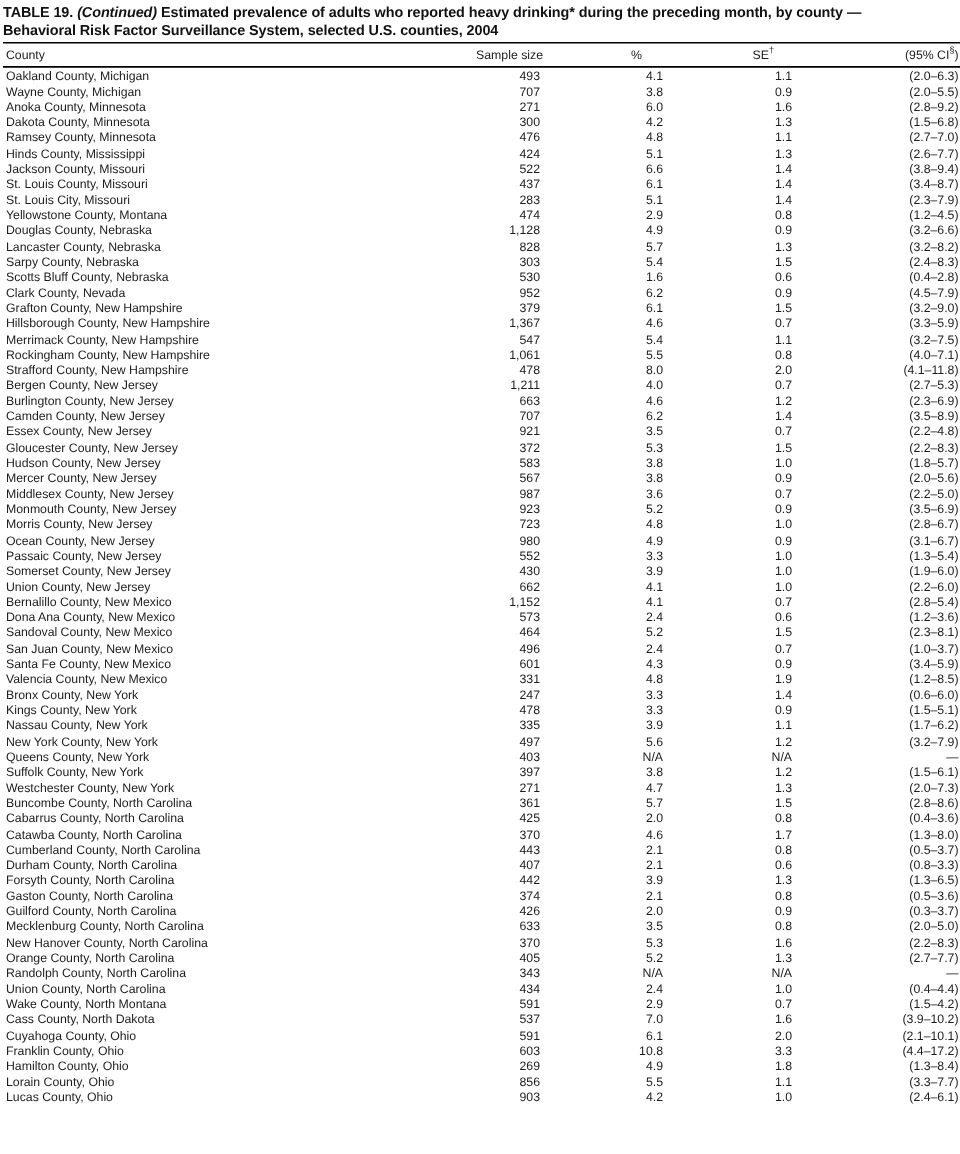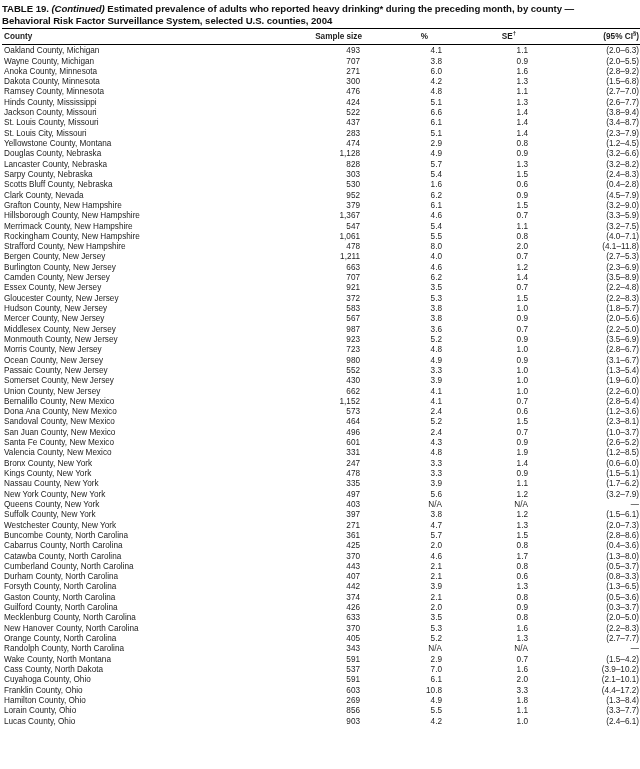--- a/index.html
+++ b/index.html
@@ -23,21 +23,21 @@
   table {
     width: 638px;
     border-collapse: collapse;
     table-layout: fixed;
     margin-top: 2px;
   }
   thead th {
     border-top: 1.4px solid #000;
     border-bottom: 1.2px solid #000;
     font-size: 8.2px;
-    font-weight: 700;
+    font-weight: 400;
     height: 16px;
     vertical-align: middle;
     padding: 0;
     white-space: nowrap;
     margin-left: 11px;
   }
   th.c-county { text-align: left; padding-left: 2px; width: 298px; }
   th.c-n   { text-align: right; width: 62px; }
   th.c-pct { text-align: right; width: 80px; padding-right: 14px; }
   th.c-se  { text-align: right; width: 86px; padding-right: 12px; }
@@ -343,21 +343,21 @@
           <td>496</td>
           <td>2.4</td>
           <td>0.7</td>
           <td>(1.0–3.7)</td>
         </tr>
         <tr>
           <td>Santa Fe County, New Mexico</td>
           <td>601</td>
           <td>4.3</td>
           <td>0.9</td>
-          <td>(2.6–5.2)</td>
+          <td>(3.4–5.9)</td>
         </tr>
         <tr>
           <td>Valencia County, New Mexico</td>
           <td>331</td>
           <td>4.8</td>
           <td>1.9</td>
           <td>(1.2–8.5)</td>
         </tr>
         <tr>
           <td>Bronx County, New York</td>
@@ -486,20 +486,27 @@
           <td>(2.7–7.7)</td>
         </tr>
         <tr>
           <td>Randolph County, North Carolina</td>
           <td>343</td>
           <td>N/A</td>
           <td>N/A</td>
           <td>—</td>
         </tr>
         <tr>
+          <td>Union County, North Carolina</td>
+          <td>434</td>
+          <td>2.4</td>
+          <td>1.0</td>
+          <td>(0.4–4.4)</td>
+        </tr>
+        <tr>
           <td>Wake County, North Montana</td>
           <td>591</td>
           <td>2.9</td>
           <td>0.7</td>
           <td>(1.5–4.2)</td>
         </tr>
         <tr>
           <td>Cass County, North Dakota</td>
           <td>537</td>
           <td>7.0</td>

